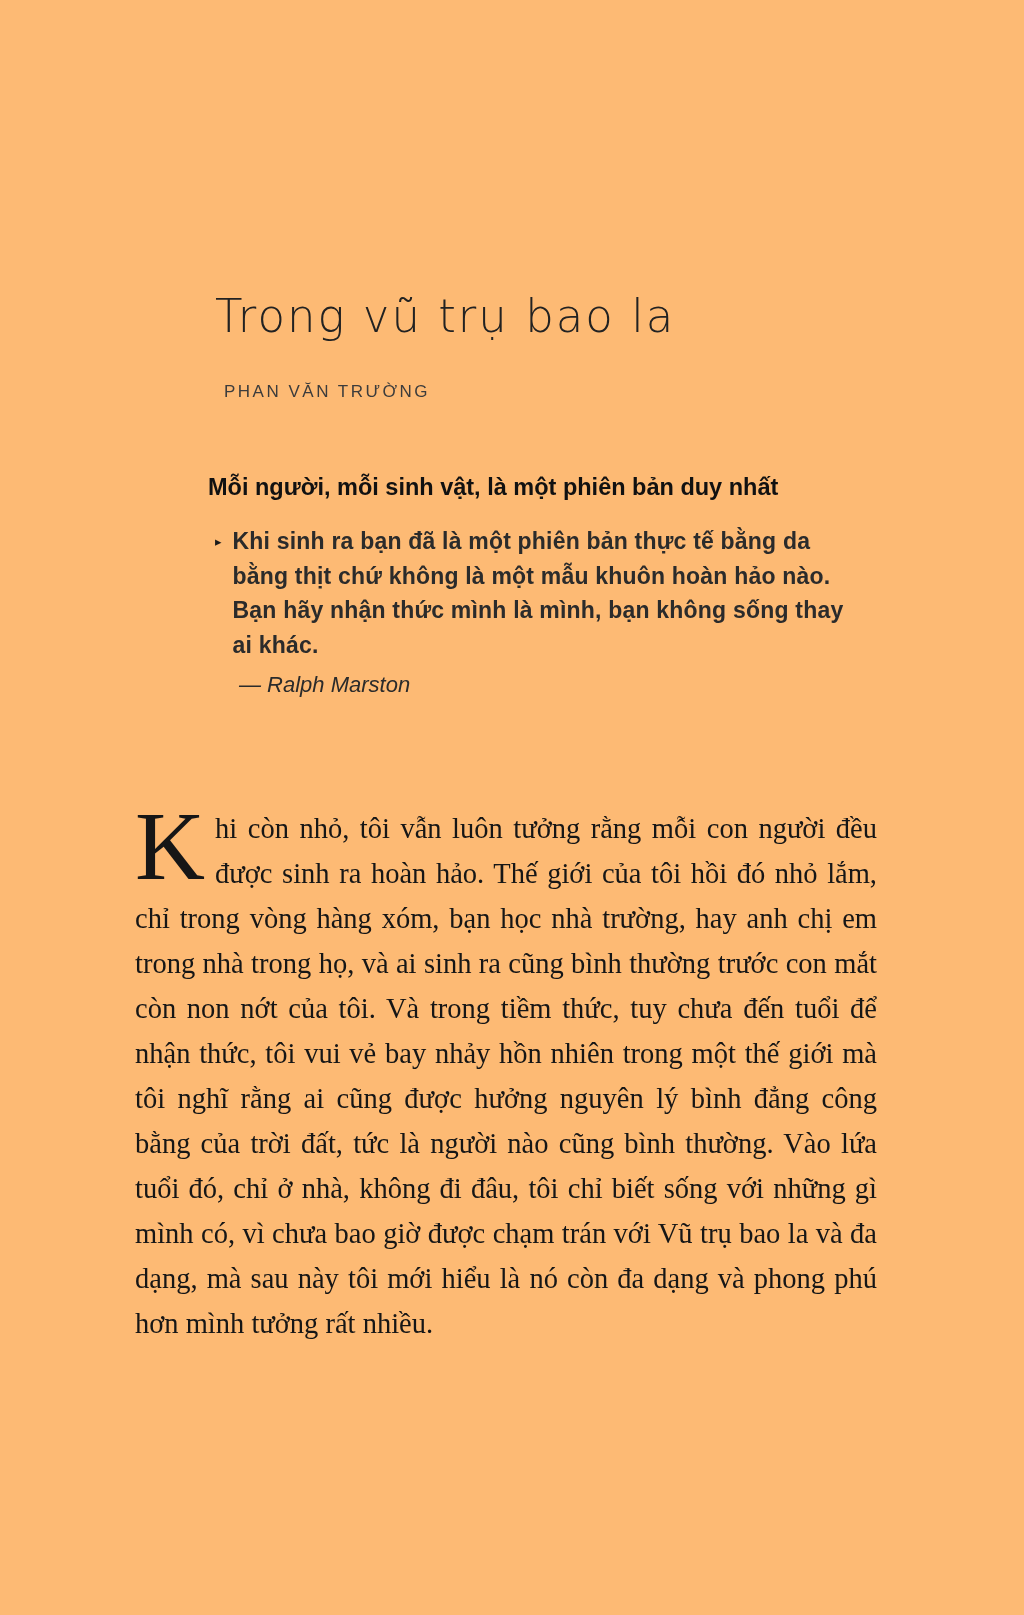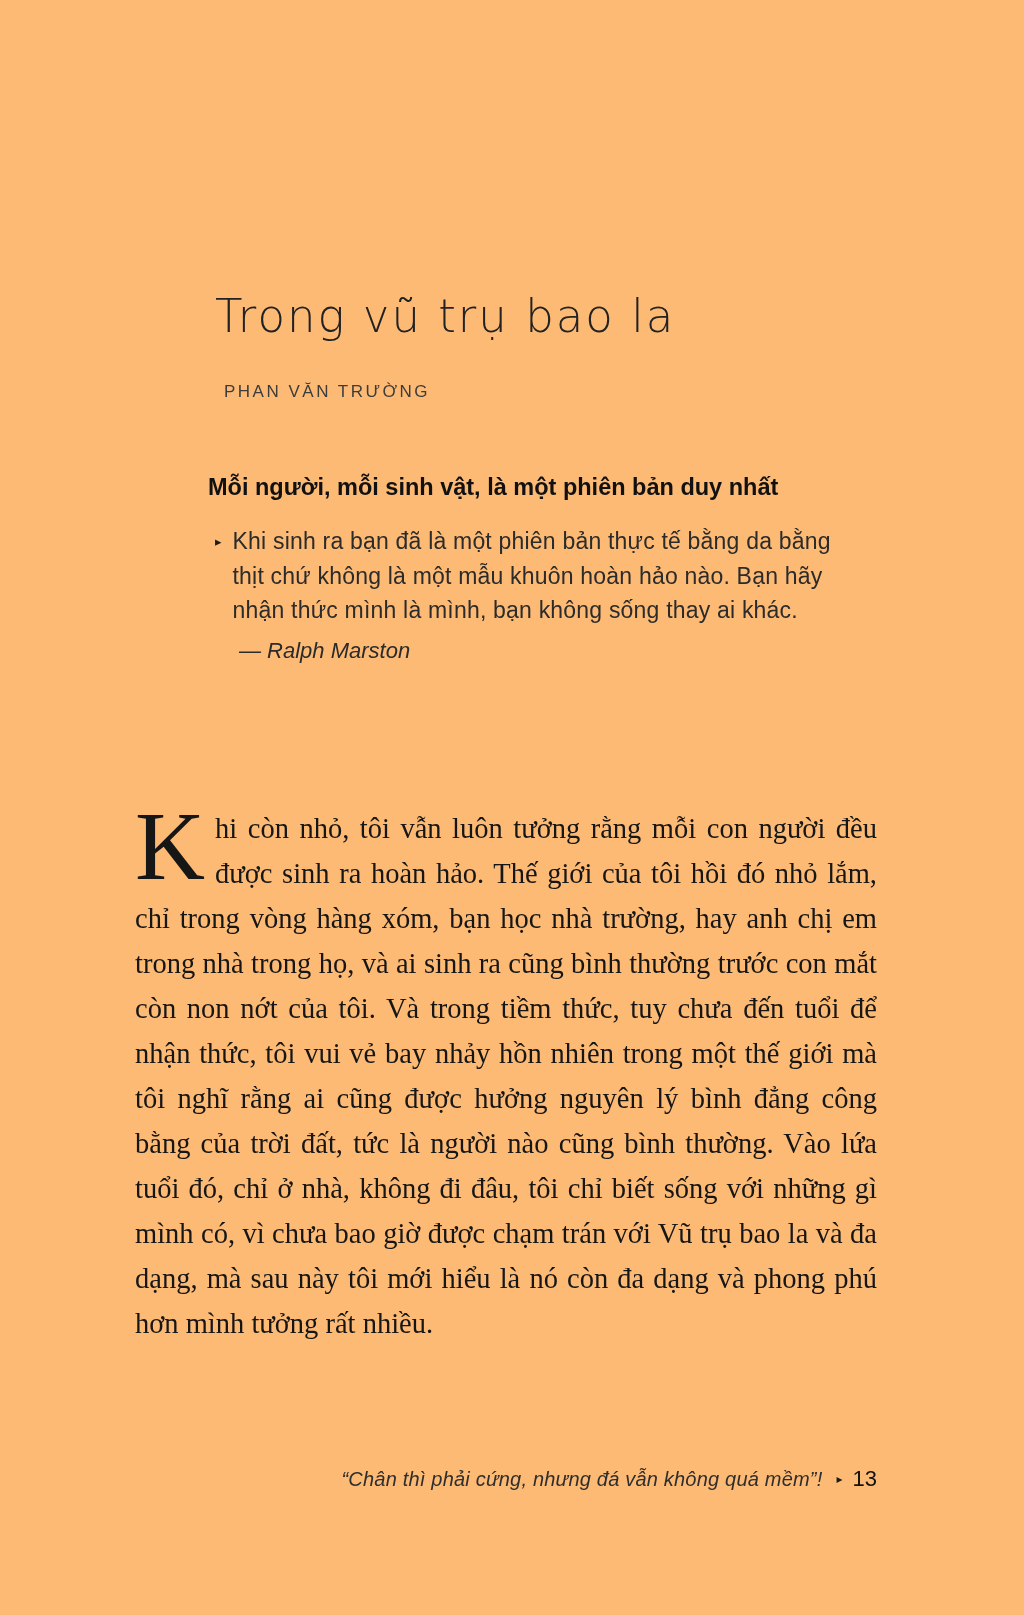--- a/index.html
+++ b/index.html
@@ -63,21 +63,21 @@
     font-family: "DejaVu Sans", sans-serif;
     font-size: 13px;
     line-height: 34px;
     color: #1a1a1a;
     margin-right: 11px;
     margin-top: 1px;
   }
   .epigraph-text {
     flex: 1 1 auto;
     font-family: "Liberation Sans", sans-serif;
-    font-weight: 400;
+    font-weight: 700;
     font-size: 23px;
     line-height: 34.5px;
     color: #2b2b2b;
     letter-spacing: 0.2px;
   }
   .epigraph-attribution {
     margin-top: 10px;
     margin-left: 24px;
     font-family: "Liberation Sans", sans-serif;
     font-style: italic;
@@ -149,17 +149,14 @@
       <span class="epigraph-bullet">▸</span>
       <div class="epigraph-text">Khi sinh ra bạn đã là một phiên bản thực tế bằng da bằng thịt chứ không là một mẫu khuôn hoàn hảo nào. Bạn hãy nhận thức mình là mình, bạn không sống thay ai khác.</div>
     </div>
     <div class="epigraph-attribution">— Ralph Marston</div>
   </div>
 
   <p class="body-paragraph">
     <span class="drop-cap">K</span><span>hi còn nhỏ, tôi vẫn luôn tưởng rằng mỗi con người đều được sinh ra hoàn hảo. Thế giới của tôi hồi đó nhỏ lắm, chỉ trong vòng hàng xóm, bạn học nhà trường, hay anh chị em trong nhà trong họ, và ai sinh ra cũng bình thường trước con mắt còn non nớt của tôi. Và trong tiềm thức, tuy chưa đến tuổi để nhận thức, tôi vui vẻ bay nhảy hồn nhiên trong một thế giới mà tôi nghĩ rằng ai cũng được hưởng nguyên lý bình đẳng công bằng của trời đất, tức là người nào cũng bình thường. Vào lứa tuổi đó, chỉ ở nhà, không đi đâu, tôi chỉ biết sống với những gì mình có, vì chưa bao giờ được chạm trán với Vũ trụ bao la và đa dạng, mà sau này tôi mới hiểu là nó còn đa dạng và phong phú hơn mình tưởng rất nhiều.</span>
   </p>
 
-  <div class="page-footer">
-    <span class="running-title">“Chân thì phải cứng, nhưng đá vẫn không quá mềm”!</span><span class="footer-separator">▸</span><span class="page-number">13</span>
-  </div>
 
 </div>
 
 </body></html>

